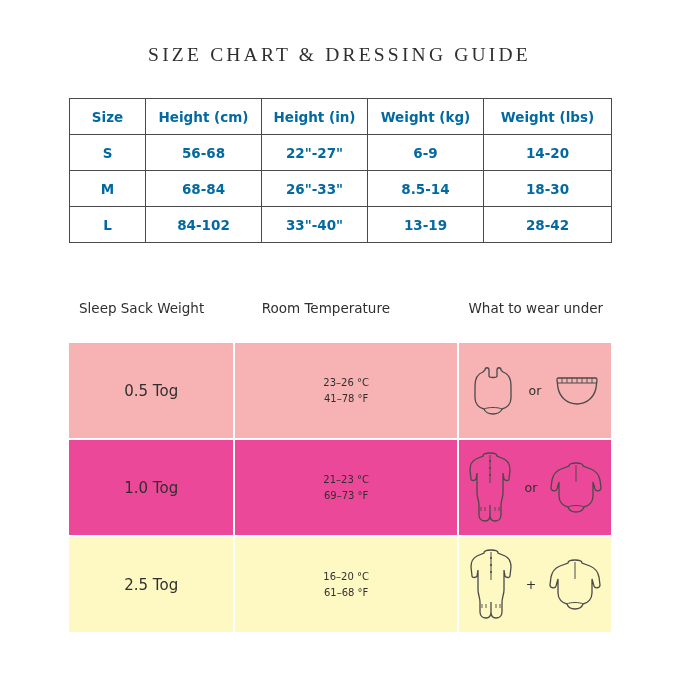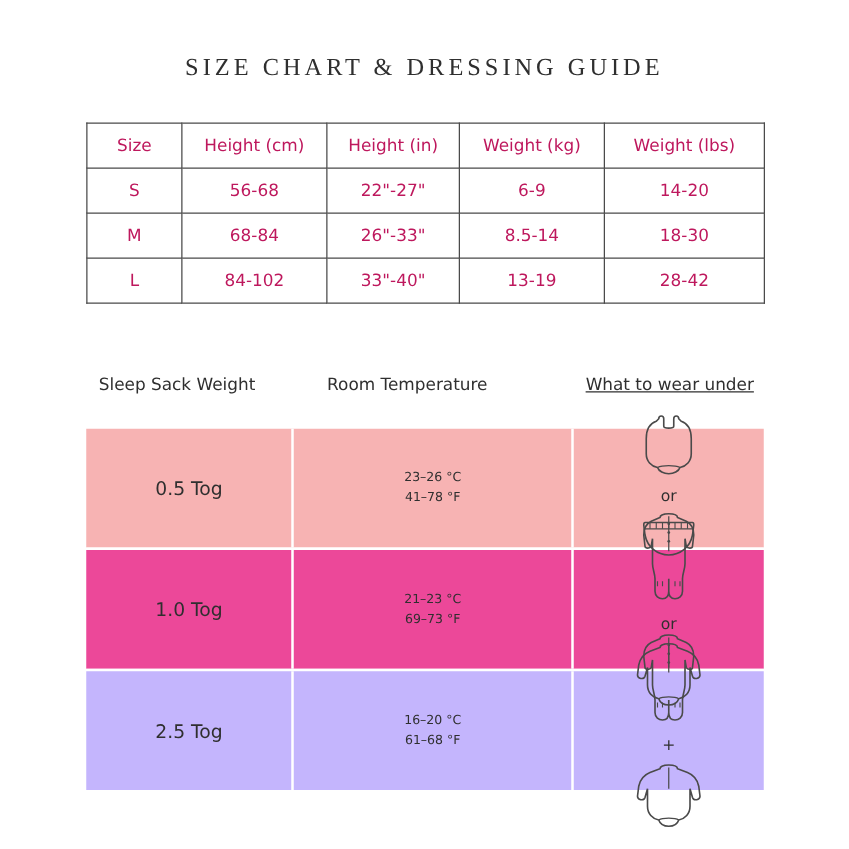--- a/index.html
+++ b/index.html
@@ -42,22 +42,22 @@
     left: 69px;
     width: 542px;
     border-collapse: collapse;
     table-layout: fixed;
   }
   .size-table td, .size-table th {
     border: 1px solid #4a4a4a;
     height: 35px;
     text-align: center;
     font-size: 13.5px;
-    font-weight: 400;
-    color: #be185d;
+    font-weight: 700;
+    color: #0369a1;
     padding: 0;
   }
   .size-table .col-size { width: 76px; }
   .size-table .col-b { width: 116px; }
   .size-table .col-c { width: 106px; }
   .size-table .col-d { width: 116px; }
   .size-table .col-e { width: 128px; }
 
   
   .guide-head {
@@ -65,42 +65,42 @@
     top: 300px;
     left: 69px;
     width: 542px;
     display: flex;
     font-size: 13.5px;
     color: #2f2f2f;
     gap: 16px;
   }
   .guide-head .h1 { width: 175px; padding-left: 10px; box-sizing: border-box; }
   .guide-head .h2 { width: 207px; padding-left: 12px; box-sizing: border-box; }
-  .guide-head .h3 { width: 160px; padding-left: 8px; box-sizing: border-box; text-decoration: underline; }
+  .guide-head .h3 { width: 160px; padding-left: 8px; box-sizing: border-box; }
 
   
   .guide {
     position: absolute;
     top: 343px;
     left: 69px;
     width: 542px;
   }
   .guide-row {
     display: flex;
     height: 95px;
     align-items: stretch;
   }
   .cell {
     display: flex;
     align-items: center;
     justify-content: center;
     box-sizing: border-box;
     border-right: 2px solid #ffffff;
   }
-  .cell:last-child { border-right: none; flex-direction: column; }
+  .cell:last-child { border-right: none; }
   .c-tog { width: 175px; font-size: 15px; color: #2f2f2f; }
   .c-temp { width: 235px; font-size: 10px; color: #2f2f2f; text-align: center; line-height: 1.55; }
   .c-wear { width: 160px; gap: 6px; }
 
   .row-sep { height: 2px; background: #ffffff; }
 
   .or-text {
     font-size: 12.5px;
     color: #2f2f2f;
     padding: 0 4px;
@@ -228,21 +228,21 @@
                      C16 46, 12 42, 12 36 L12 22 L10 29 C9 32, 4 31, 4 28 L5 20
                      C6 15, 9 11, 14 9 Z"></path>
             <path d="M21 47 C24 45, 34 45, 37 47" stroke-width="1"></path>
             <path d="M29 5 L29 22" stroke-width="1"></path>
           </svg>
         </span>
       </div>
     </div>
     <div class="row-sep"></div>
 
-    <div class="guide-row" style="background:#c4b5fd;">
+    <div class="guide-row" style="background:#fef9c3;">
       <div class="cell c-tog">2.5 Tog</div>
       <div class="cell c-temp">
         <div>
           <div>16–20 °C</div>
           <div>61–68 °F</div>
         </div>
       </div>
       <div class="cell c-wear">
         <span>
           <svg width="50" height="78" viewBox="0 0 50 78" fill="none" stroke="#4a4a4a" stroke-width="1.3">

